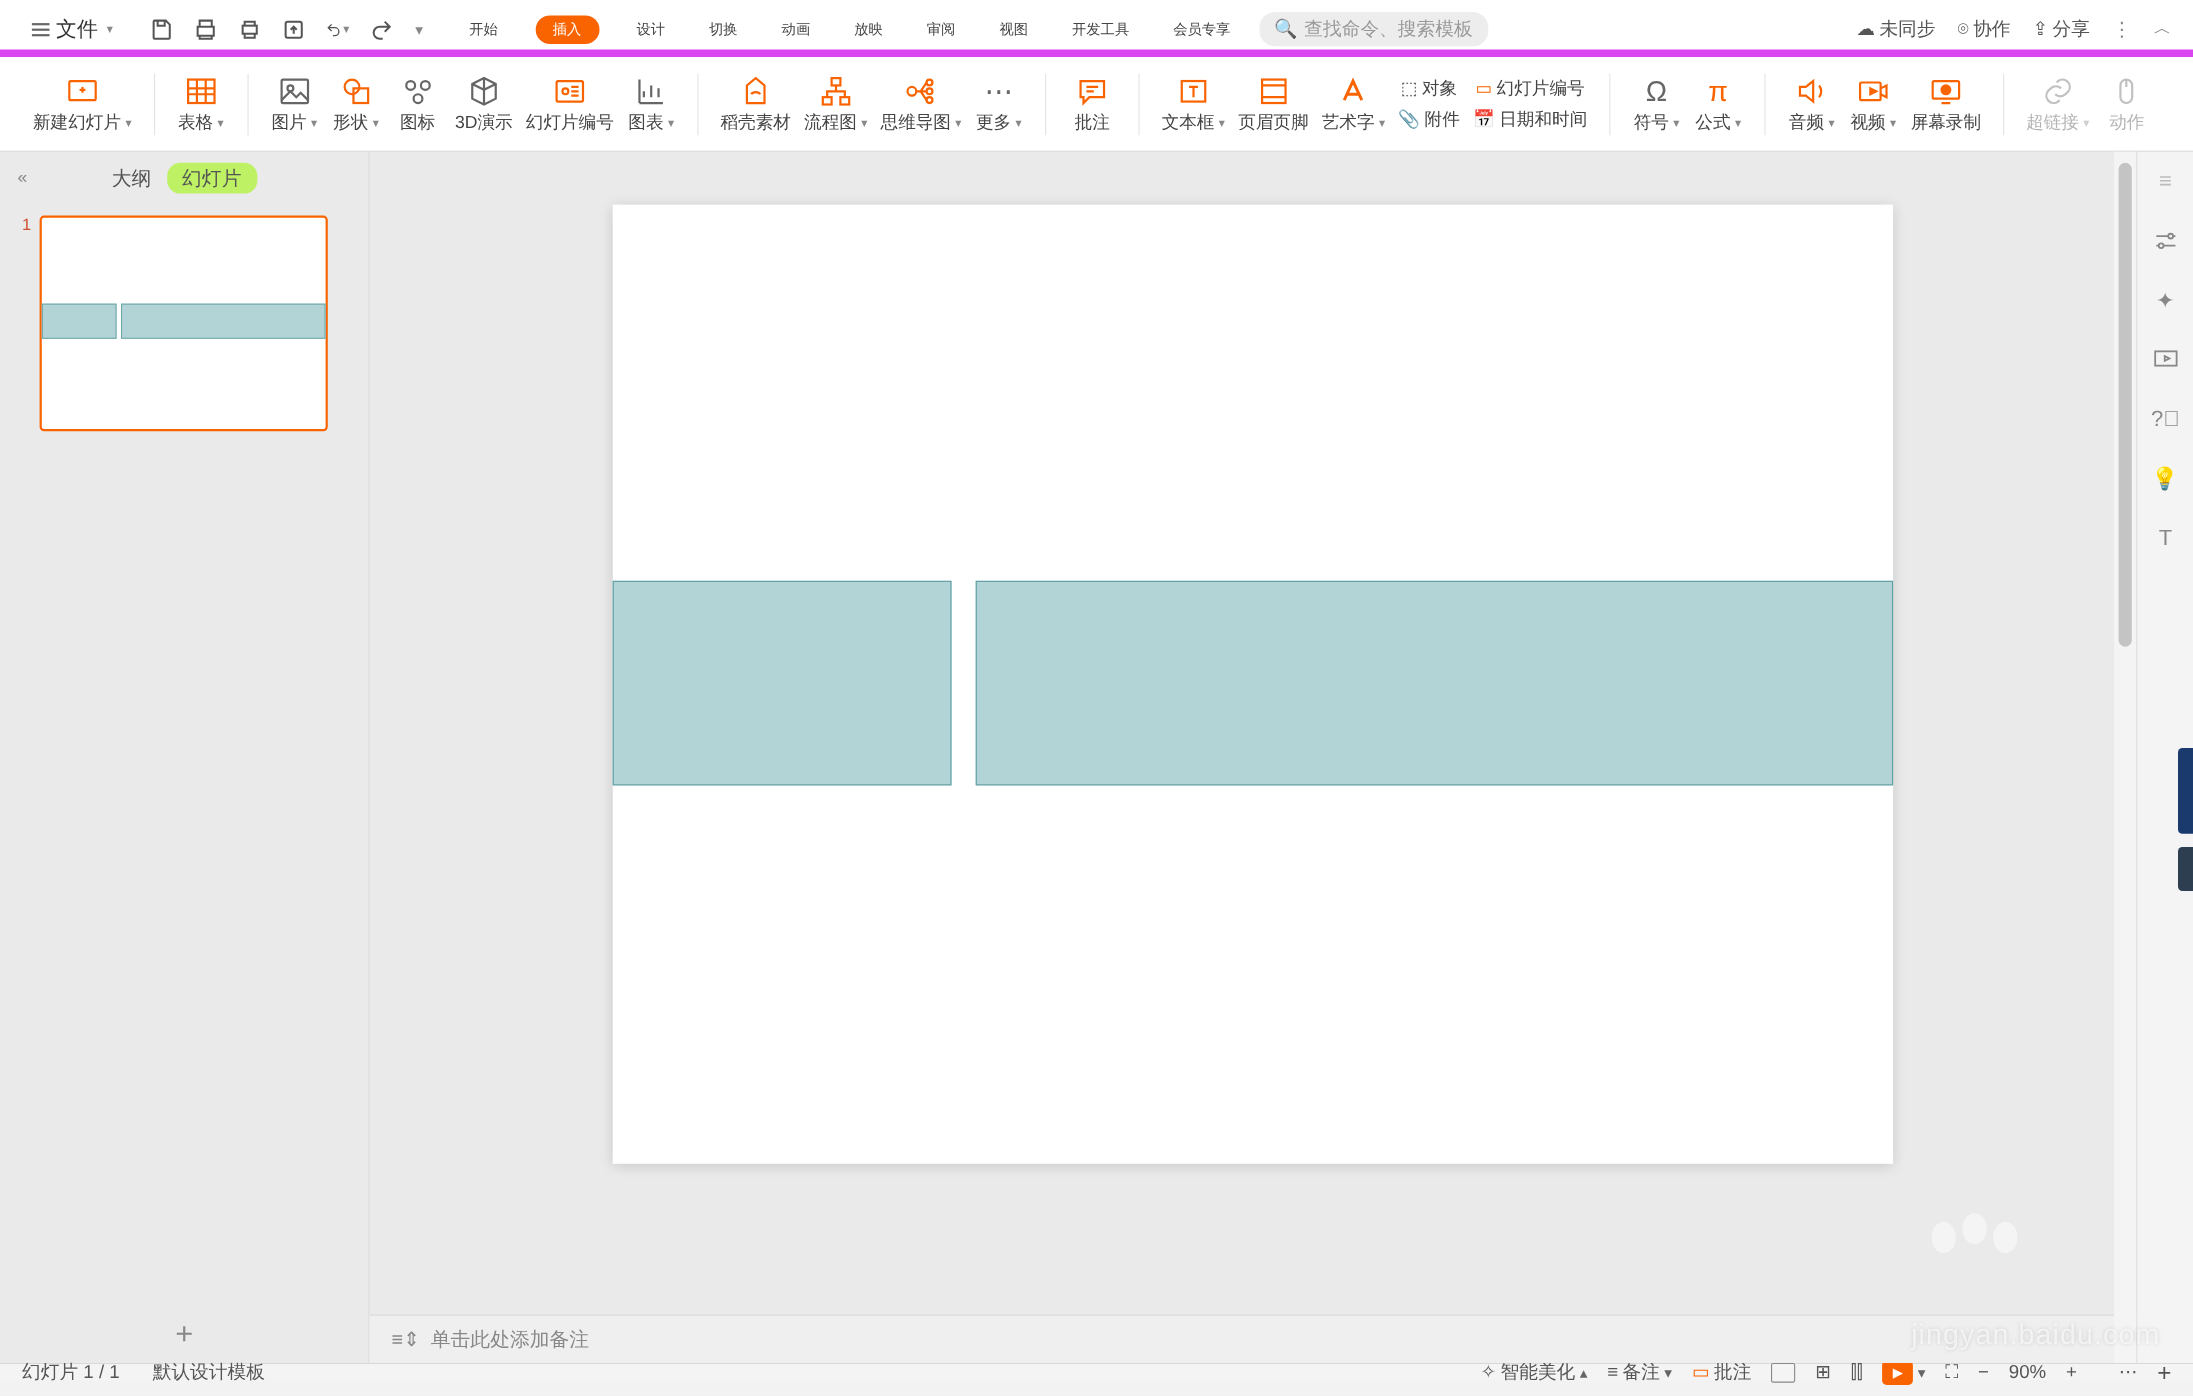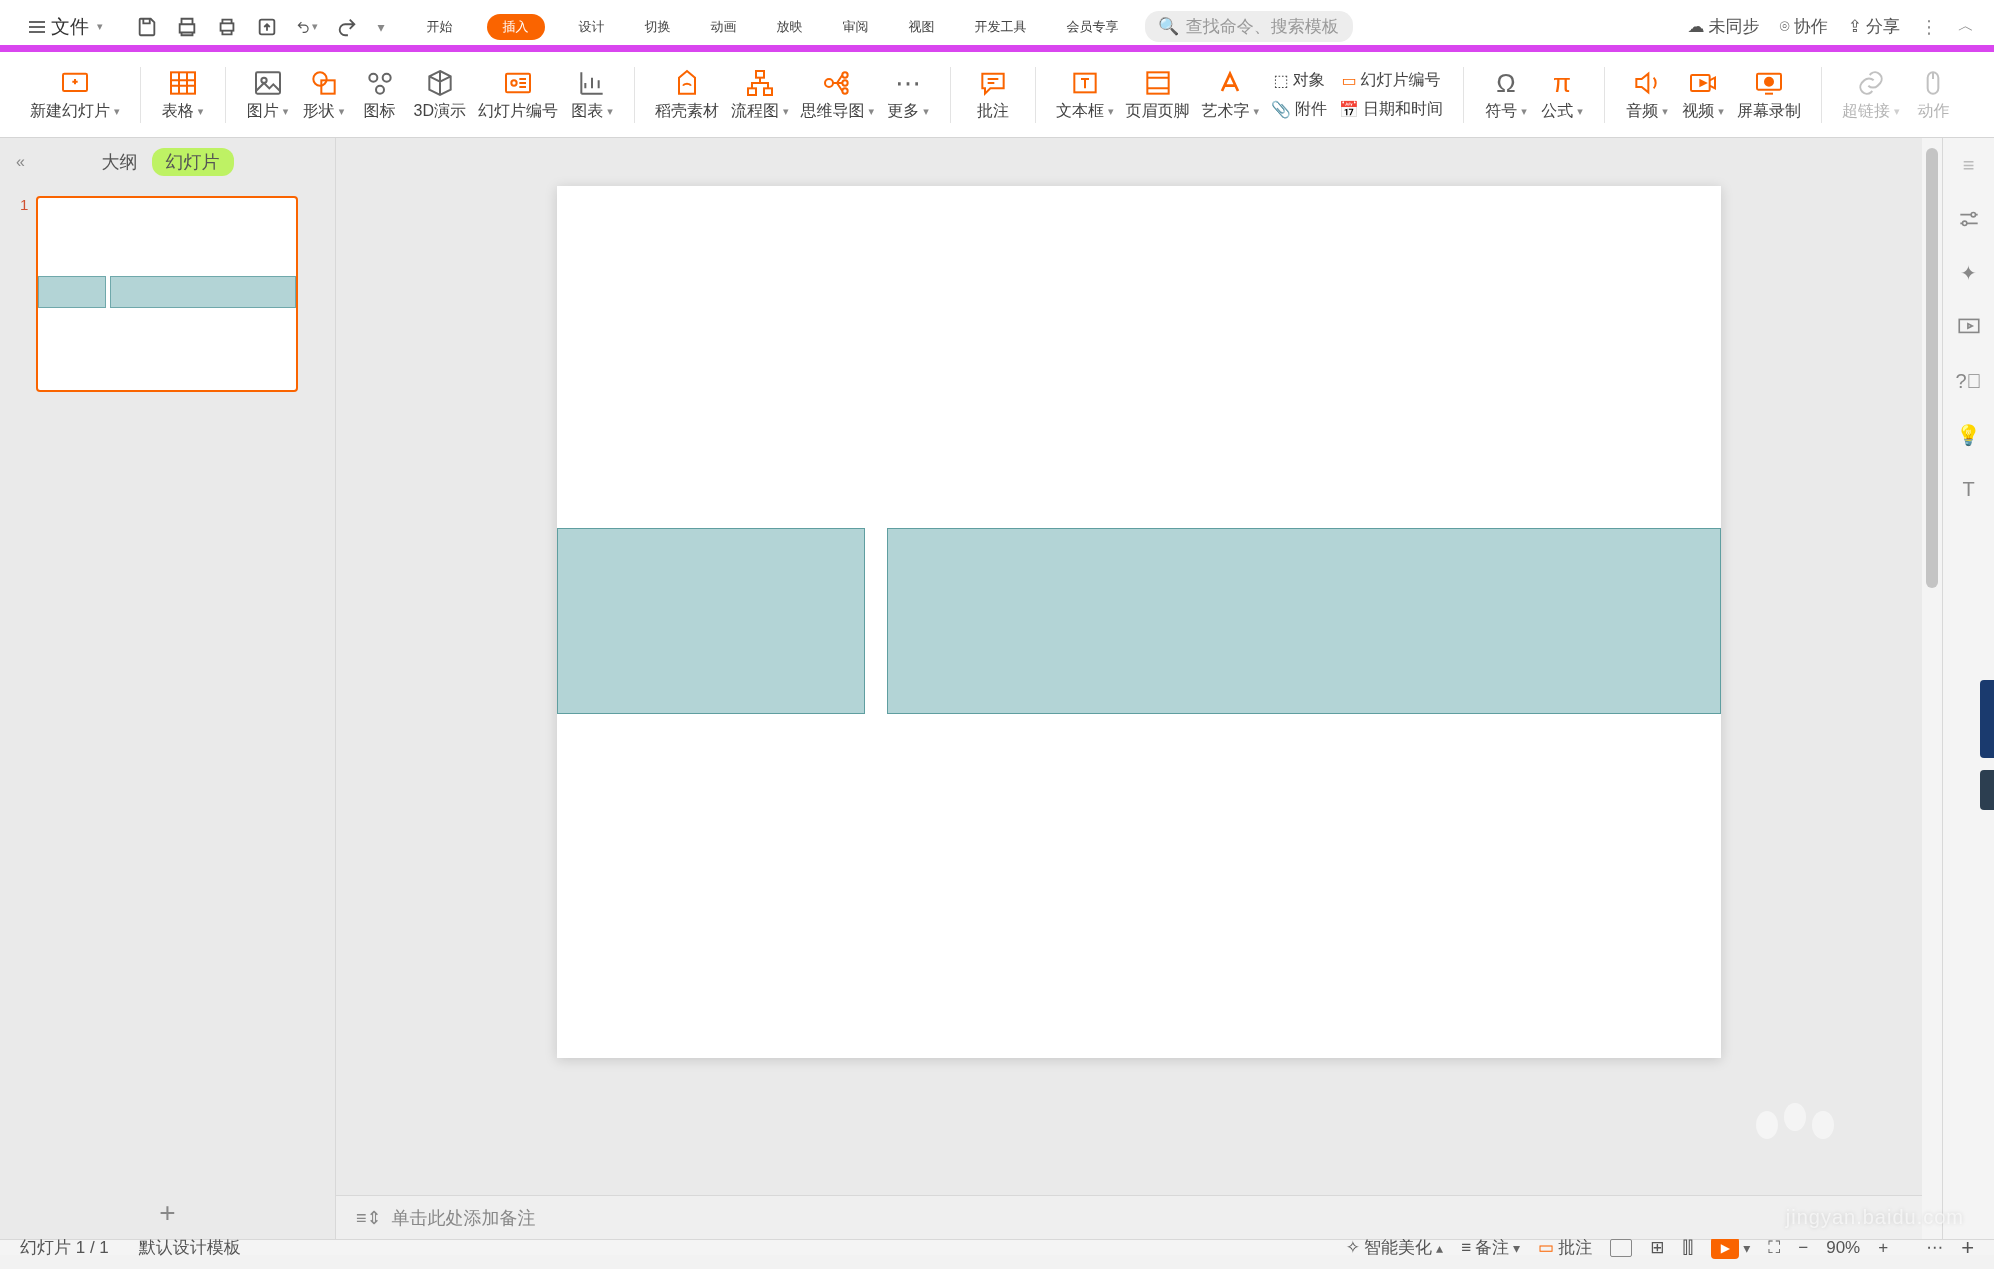--- a/index.html
+++ b/index.html
@@ -75,21 +75,21 @@
 
 .statusbar { height: 16px; background: #f4f4f4; border-top: 1px solid #d8d8d8; display: flex; align-items: center; padding: 0 20px; font-size: 17px; color: #555; }
 .status-right { margin-left: auto; display: flex; align-items: center; gap: 18px; }
 .status-right .sb { display: flex; align-items: center; gap: 4px; cursor: pointer; }
 .play-btn { width: 28px; height: 22px; background: #fa6400; border-radius: 4px; color: #fff; display: flex; align-items: center; justify-content: center; font-size: 12px; }
 .viewbtn { width: 22px; height: 18px; border: 1.5px solid #888; border-radius: 2px; }
 .tri { color: #666; font-size: 14px; }
 
 
 .watermark { position: absolute; right: 30px; bottom: 40px; font-size: 52px; font-weight: bold; color: rgba(255,255,255,.6); text-shadow: 0 0 4px rgba(0,0,0,.15); pointer-events: none; z-index: 999; font-family: Arial; letter-spacing: 2px; }
-.watermark .sub { font-size: 20px; font-weight: normal; letter-spacing: 1px; display: block; text-align: right; }
+.watermark .sub { font-size: 26px; font-weight: normal; letter-spacing: 1px; display: block; text-align: right; }
 .paw { position: absolute; right: 160px; bottom: 130px; display: flex; gap: 6px; z-index: 998; opacity: .5; }
 .paw span { width: 22px; height: 28px; background: #fff; border-radius: 50% 50% 50% 50%; display: inline-block; }
 
 svg { width: 100%; height: 100%; }
 </style>
 </head>
 <body>
 
 <div class="titlebar"></div>
 

